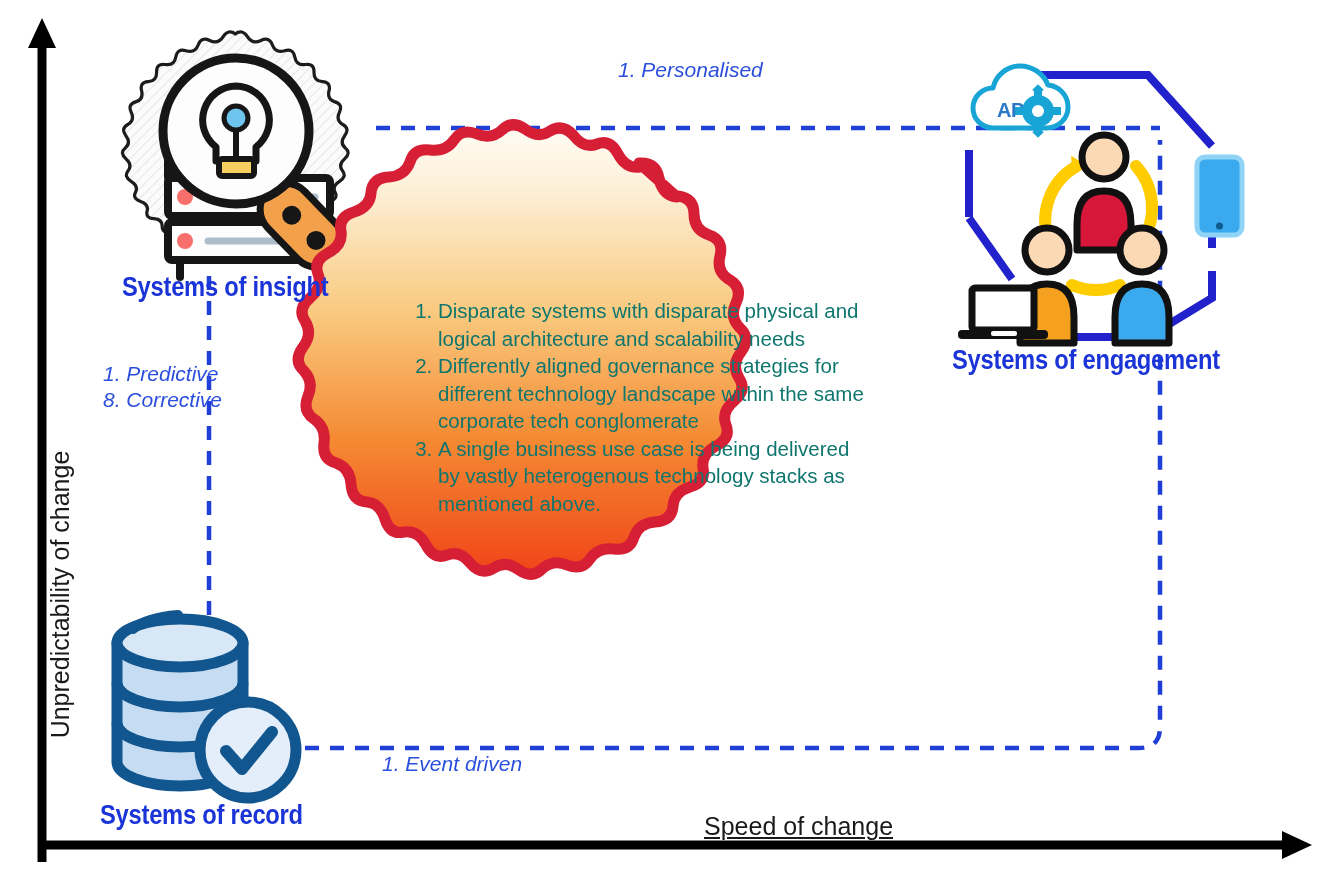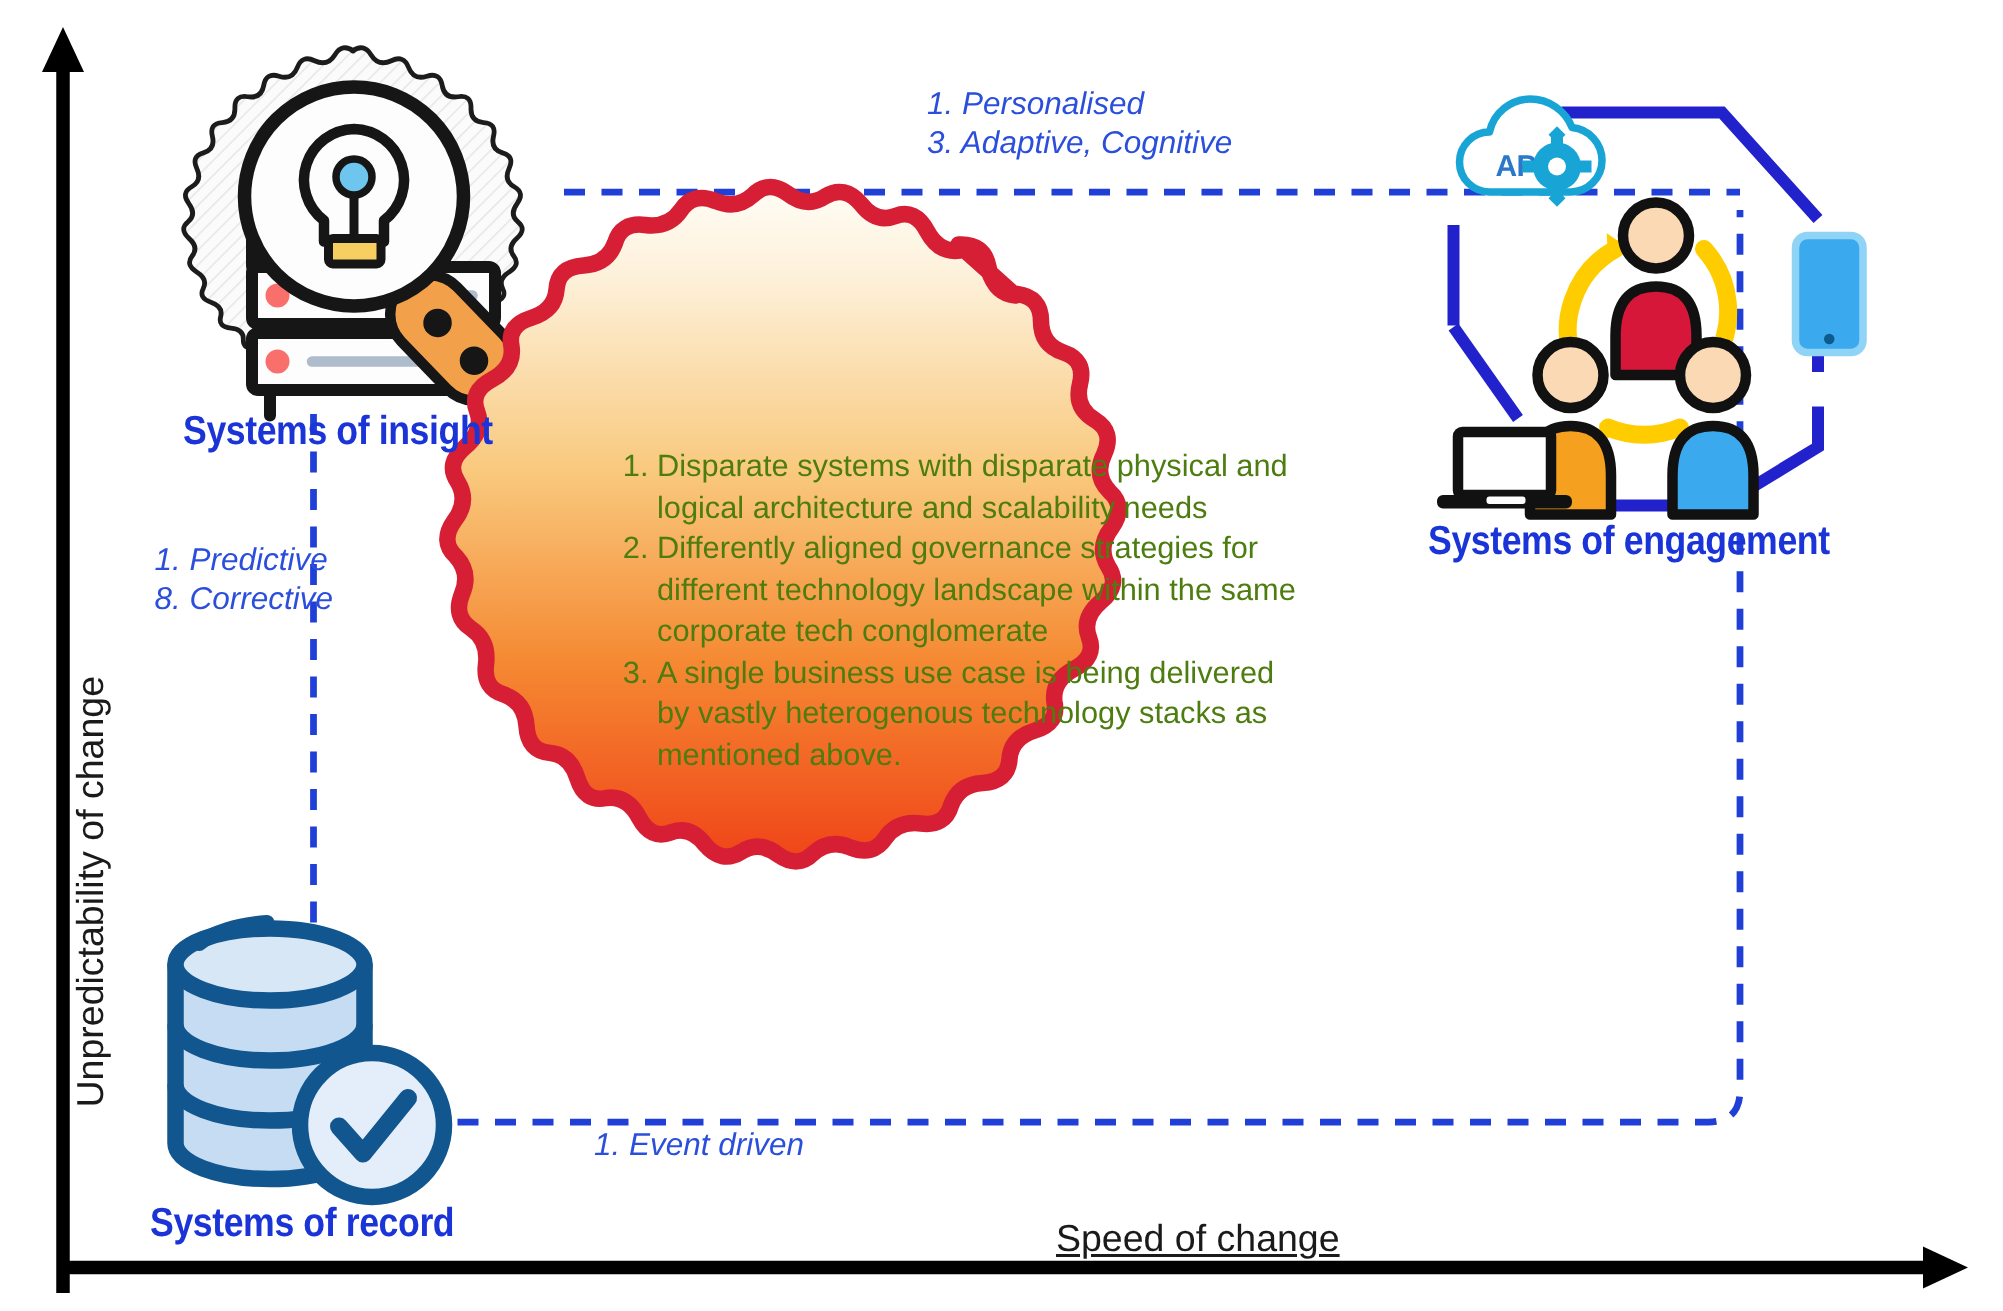--- a/index.html
+++ b/index.html
@@ -12,28 +12,28 @@
        font-family:"Liberation Sans Narrow","Liberation Sans",sans-serif;
        transform:scaleX(0.88);transform-origin:left center;white-space:nowrap;}
   #lbl-insight{left:122px;top:272px;font-size:27px;}
   #lbl-record{left:100px;top:800px;font-size:27px;}
   #lbl-engage{left:952px;top:345px;font-size:27px;}
 
   .ann{position:absolute;color:#2b4fdc;font-style:italic;font-size:21px;
        line-height:26px;white-space:nowrap;}
   #ann-top{left:618px;top:57px;}
   #ann-left{left:103px;top:361px;}
-  #ann-bottom{left:382px;top:751px;margin-left:14px;}
+  #ann-bottom{left:382px;top:751px;}
 
   .axis-lbl{position:absolute;color:#1a1a1a;font-size:25px;white-space:nowrap;}
   #axis-x{left:704px;top:812px;text-decoration:underline;}
   #axis-y{left:-83px;top:580px;transform:rotate(-90deg);transform-origin:center center;}
 
   #burst-text{position:absolute;left:404px;top:297px;width:470px;
-    font-size:20.5px;line-height:27.5px;color:#4d7c0f;}
+    font-size:20.5px;line-height:27.5px;color:#0f766e;}
   #burst-text ol{margin:0;padding-left:34px;}
   #burst-text li{margin:0 0 0 0;}
 </style>
 </head>
 <body>
 
 <div id="stage">
 
   <svg width="1335" height="874" viewBox="0 0 1335 874">
 
@@ -247,21 +247,20 @@
       <li>A single business use case is being delivered by vastly heterogenous technology stacks as mentioned above.</li>
     </ol>
   </div>
 
   <div class="lbl" id="lbl-insight">Systems of insight</div>
   <div class="lbl" id="lbl-record">Systems of record</div>
   <div class="lbl" id="lbl-engage">Systems of engagement</div>
 
   <div class="ann" id="ann-top">
     <div>1. Personalised</div>
-    <div>3. Adaptive, Cognitive</div>
   </div>
 
   <div class="ann" id="ann-left">
     <div>1. Predictive</div>
     <div>8. Corrective</div>
   </div>
 
   <div class="ann" id="ann-bottom">
     <div>1. Event driven</div>
   </div>

